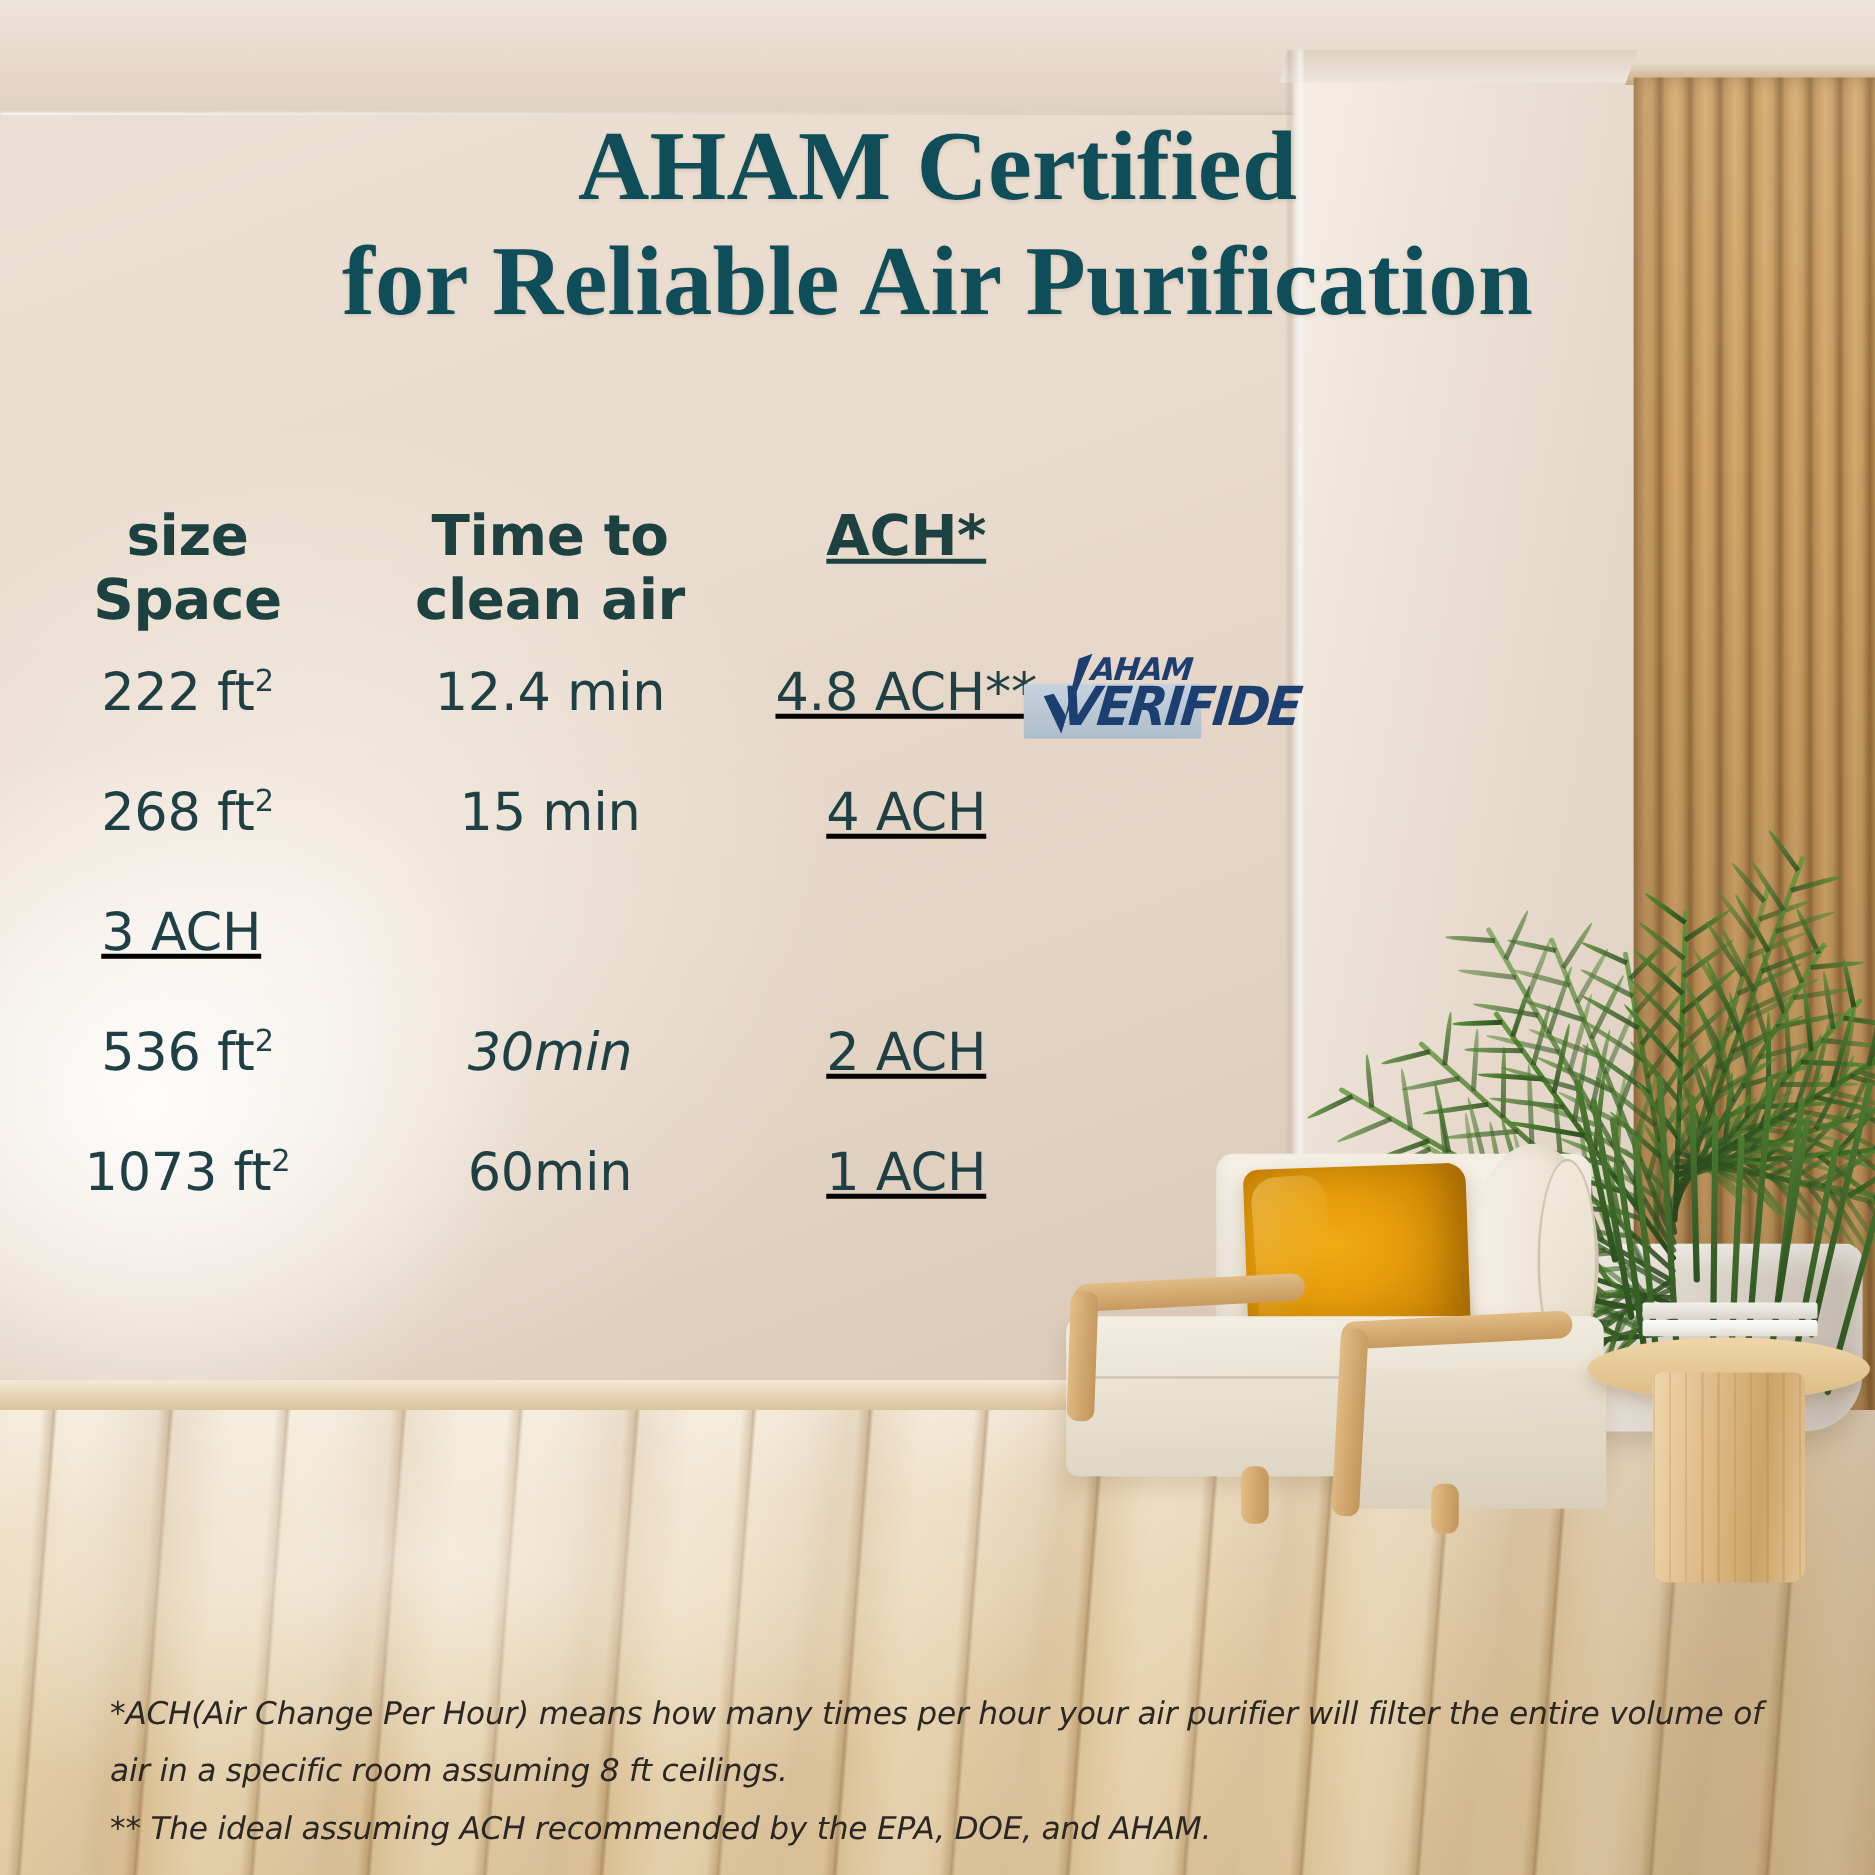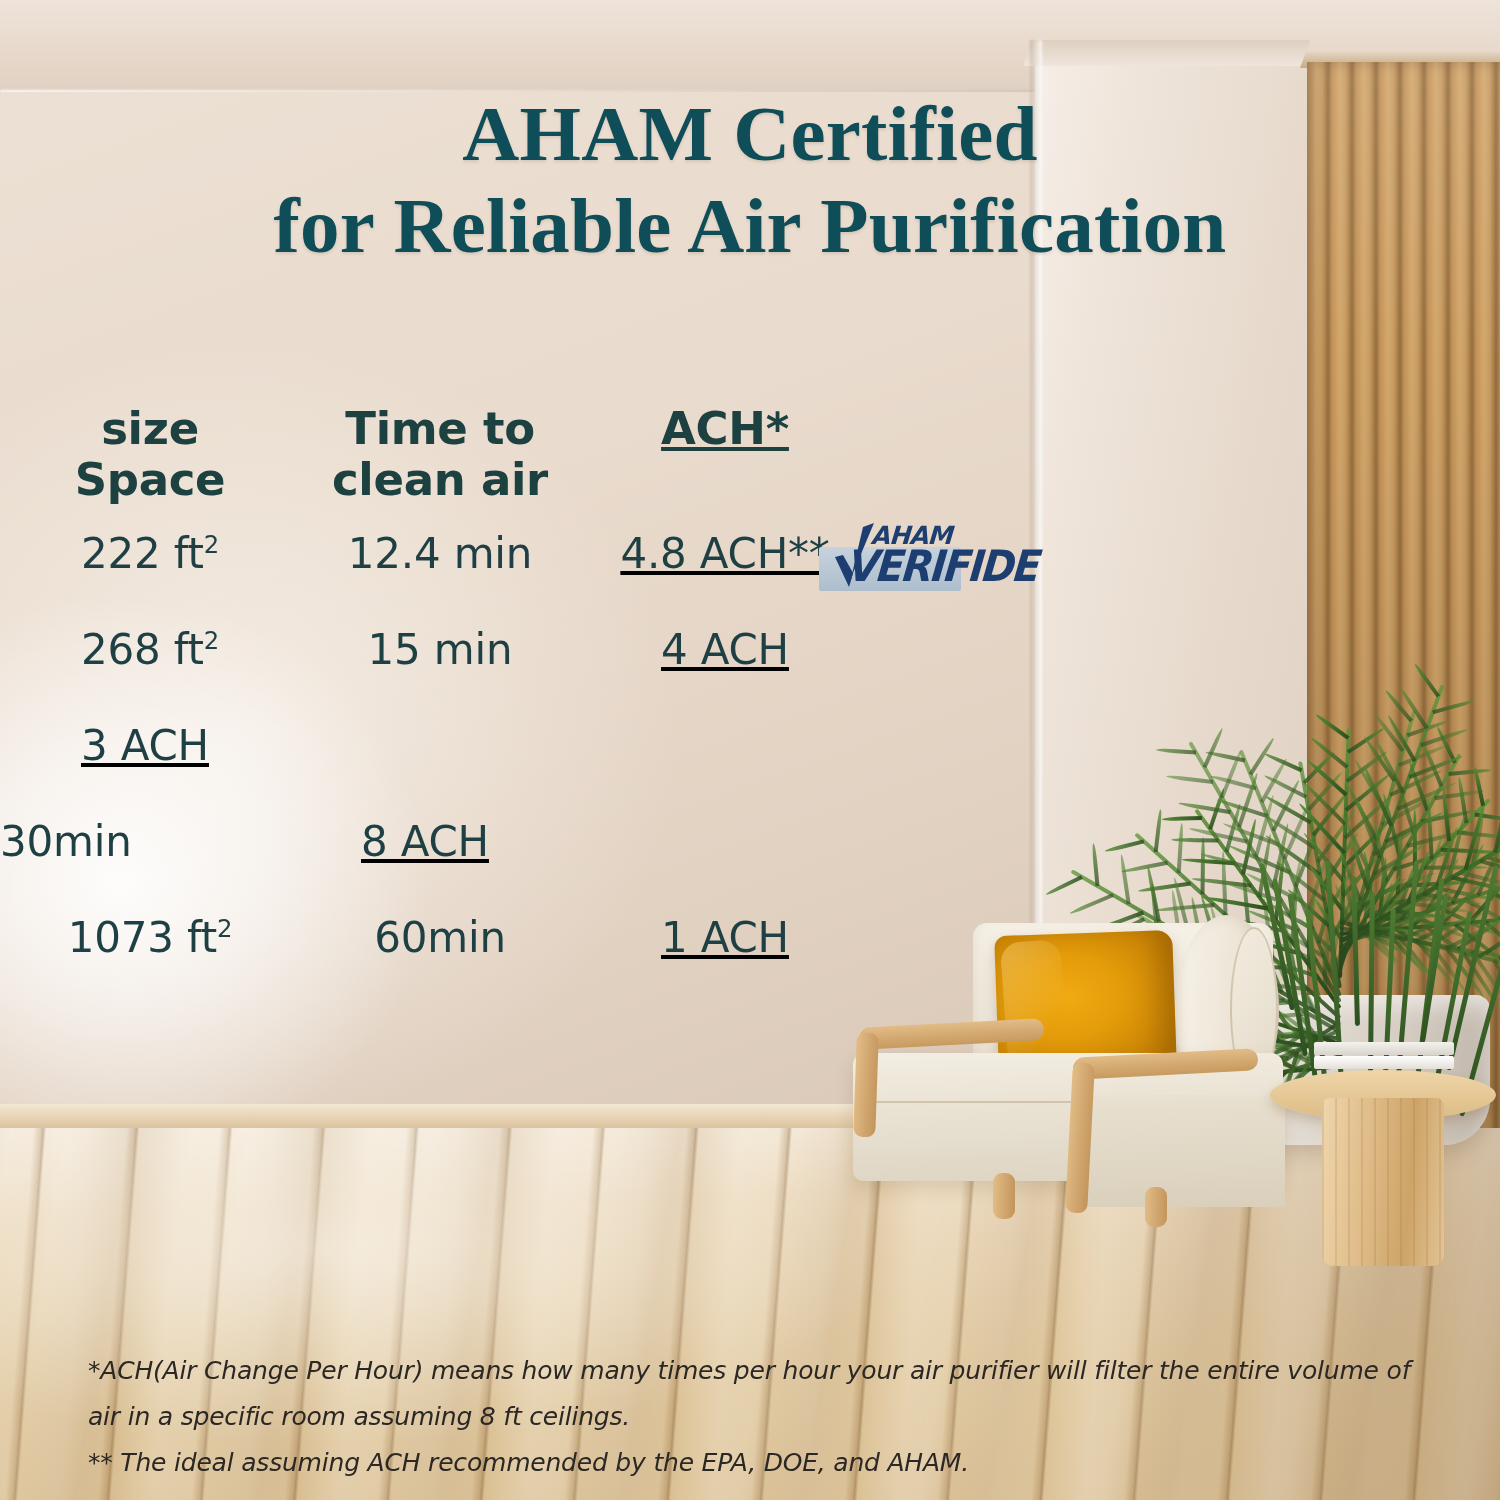--- a/index.html
+++ b/index.html
@@ -807,25 +807,28 @@
           <div class="t-col c3 rowbox" style="justify-content: center;">
             <div class="t-cell">4 ACH</div>
           </div>
         </div>
         <div class="t-row">
           <div class="t-col c3 rowbox" style="justify-content: center;">
             <div class="t-cell">3 ACH</div>
           </div>
         </div>
         <div class="t-row">
-          <div class="t-col c2 rowbox" style="justify-content: flex-start;">
+          <div class="t-col c1 rowbox" style="justify-content: center;">
+            <div class="t-cell">536 ft<span class="sup">2</span></div>
+          </div>
+          <div class="t-col c2 rowbox" style="justify-content: center; font-style: italic;">
             <div class="t-cell">30min</div>
           </div>
           <div class="t-col c3 rowbox" style="justify-content: center;">
-            <div class="t-cell">8 ACH</div>
+            <div class="t-cell">2 ACH</div>
           </div>
         </div>
         <div class="t-row">
           <div class="t-col c1 rowbox" style="justify-content: center;">
             <div class="t-cell">1073 ft<span class="sup">2</span></div>
           </div>
           <div class="t-col c2 rowbox" style="justify-content: center;">
             <div class="t-cell">60min</div>
           </div>
           <div class="t-col c3 rowbox" style="justify-content: center;">

